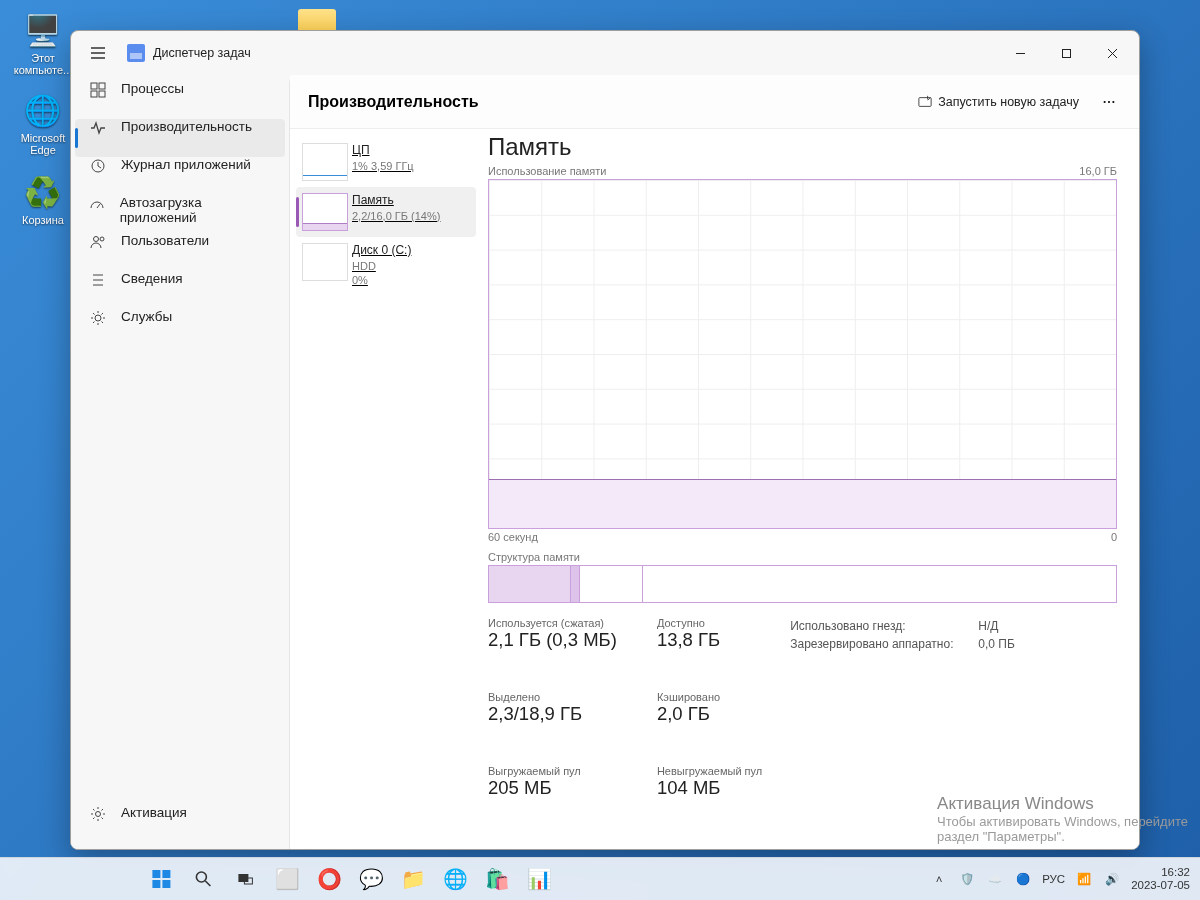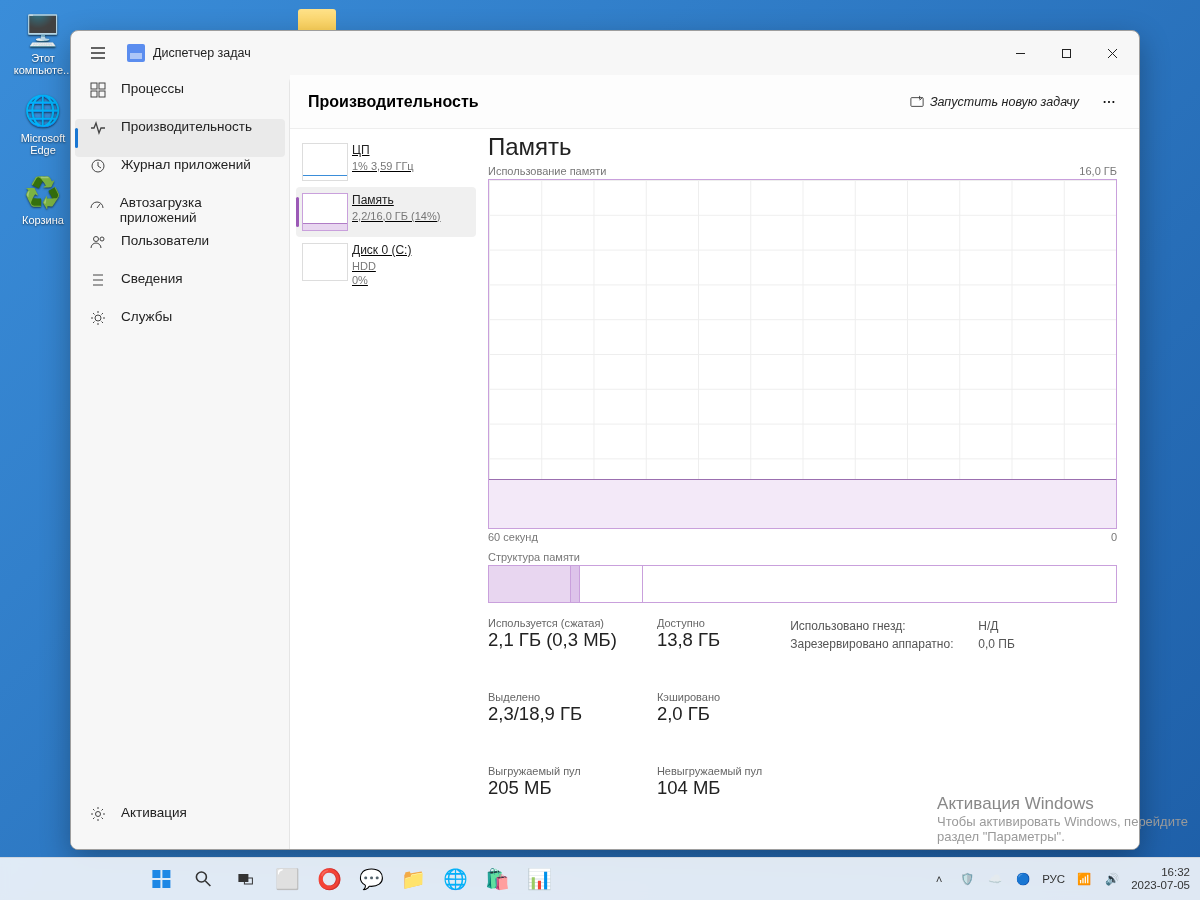--- a/index.html
+++ b/index.html
@@ -23,21 +23,21 @@
 .nav-item { display:flex; align-items:flex-start; height:38px; padding:0 14px; font-size:13.5px; color:#222; cursor:pointer; gap:14px; border-radius:4px; margin:0 4px; position:relative; }
 .nav-item.active { background:#eaeaea; }
 .nav-item.active::before { content:""; position:absolute; left:0; top:9px; bottom:9px; width:3px; background:#1976d2; border-radius:2px; }
 .nav-icon { width:18px; height:18px; display:flex; align-items:center; justify-content:center; color:#444; }
 .nav-icon svg { width:16px; height:16px; }
 .sidebar-spacer { flex:1; }
 .content { flex:1; background:#fff; border-radius:8px 0 0 0; margin-top:0; display:flex; flex-direction:column; min-height:0; border-left:1px solid #e5e5e5;}
 .content-header { height:54px; display:flex; align-items:center; padding:0 14px 0 18px; border-bottom:1px solid #eee; background:#fdfdfd; }
 .content-title { font-size:16px; font-weight:600; }
 .spacer { flex:1; }
-.run-task { display:flex; align-items:flex-start; gap:6px; font-size:12.5px; color:#222; padding:4px 8px; border-radius:4px; cursor:pointer;font-style:italic; }
+.run-task { display:flex; align-items:flex-start; gap:6px; font-size:12.5px; color:#222; padding:4px 8px; border-radius:4px; cursor:pointer; }
 .more-btn { width:32px; height:32px; display:flex; align-items:center; justify-content:center; cursor:pointer; margin-left:6px; }
 .panels { flex:1; display:flex; min-height:0; }
 .mini-list { width:192px; padding:8px 6px; }
 .mini { display:flex; gap:4px; padding:6px 6px; border-radius:4px; cursor:pointer; position:relative;text-decoration:underline; }
 .mini.active { background:#f0f0f0; }
 .mini.active::before{content:"";position:absolute;left:0;top:10px;bottom:10px;width:3px;background:#9b59b6;border-radius:2px;}
 .mini-chart { width:46px; height:38px; border:1px solid #ddd; background:#fff; position:relative; overflow:hidden; }
 .mini-chart.mem { border-color:#c9a0dc; }
 .mini-chart.mem::after{content:"";position:absolute;left:0;right:0;bottom:0;height:6px;background:#e8d6f0;border-top:1px solid #b07cc6;}
 .mini-chart.cpu::after{content:"";position:absolute;left:0;right:0;bottom:1px;height:3px;border-top:1px solid #3a8dd9;}

